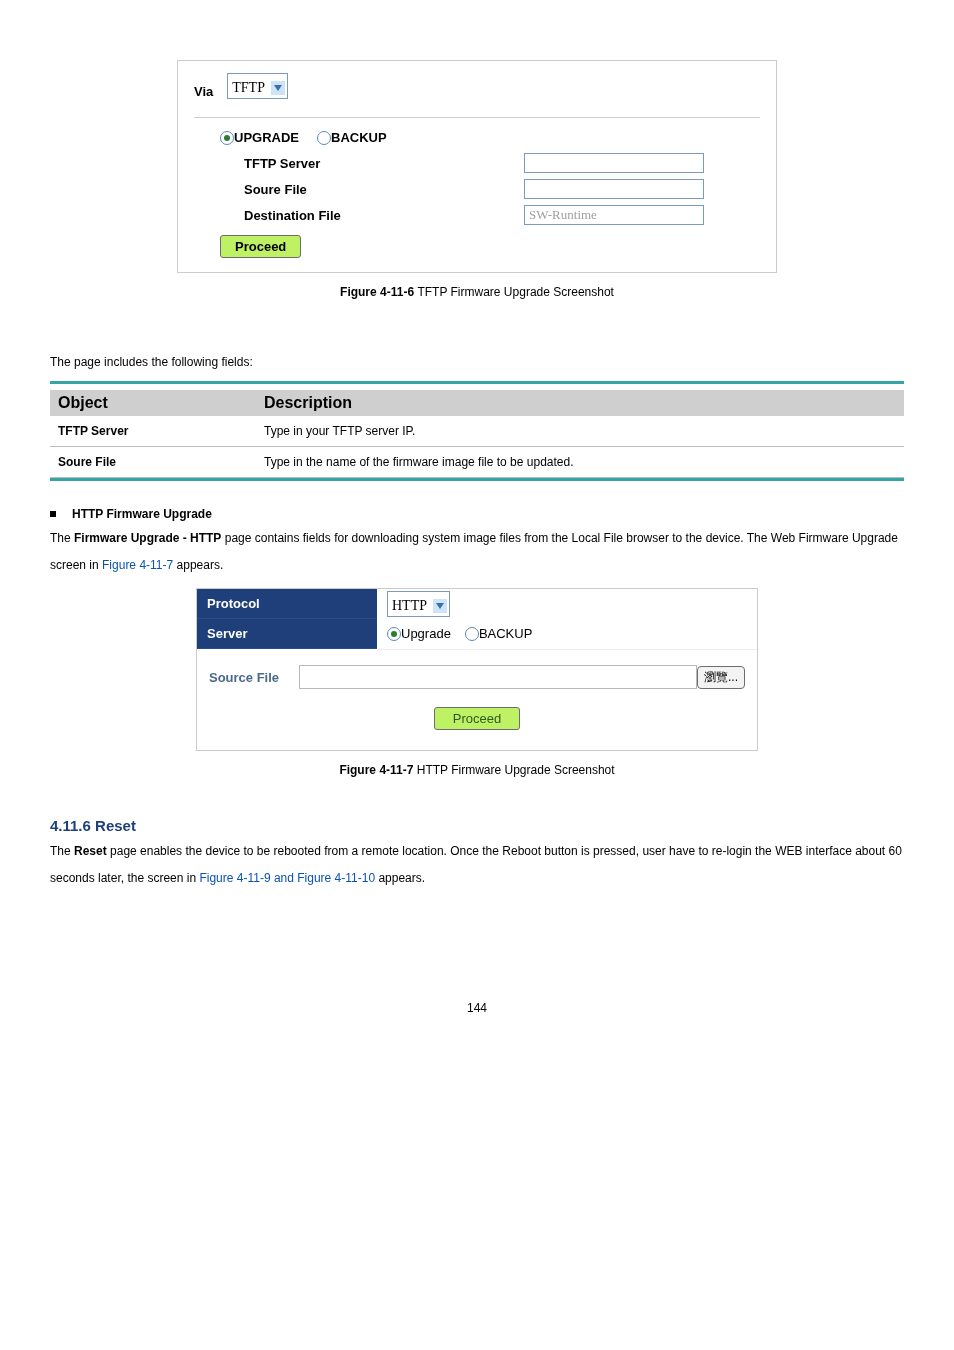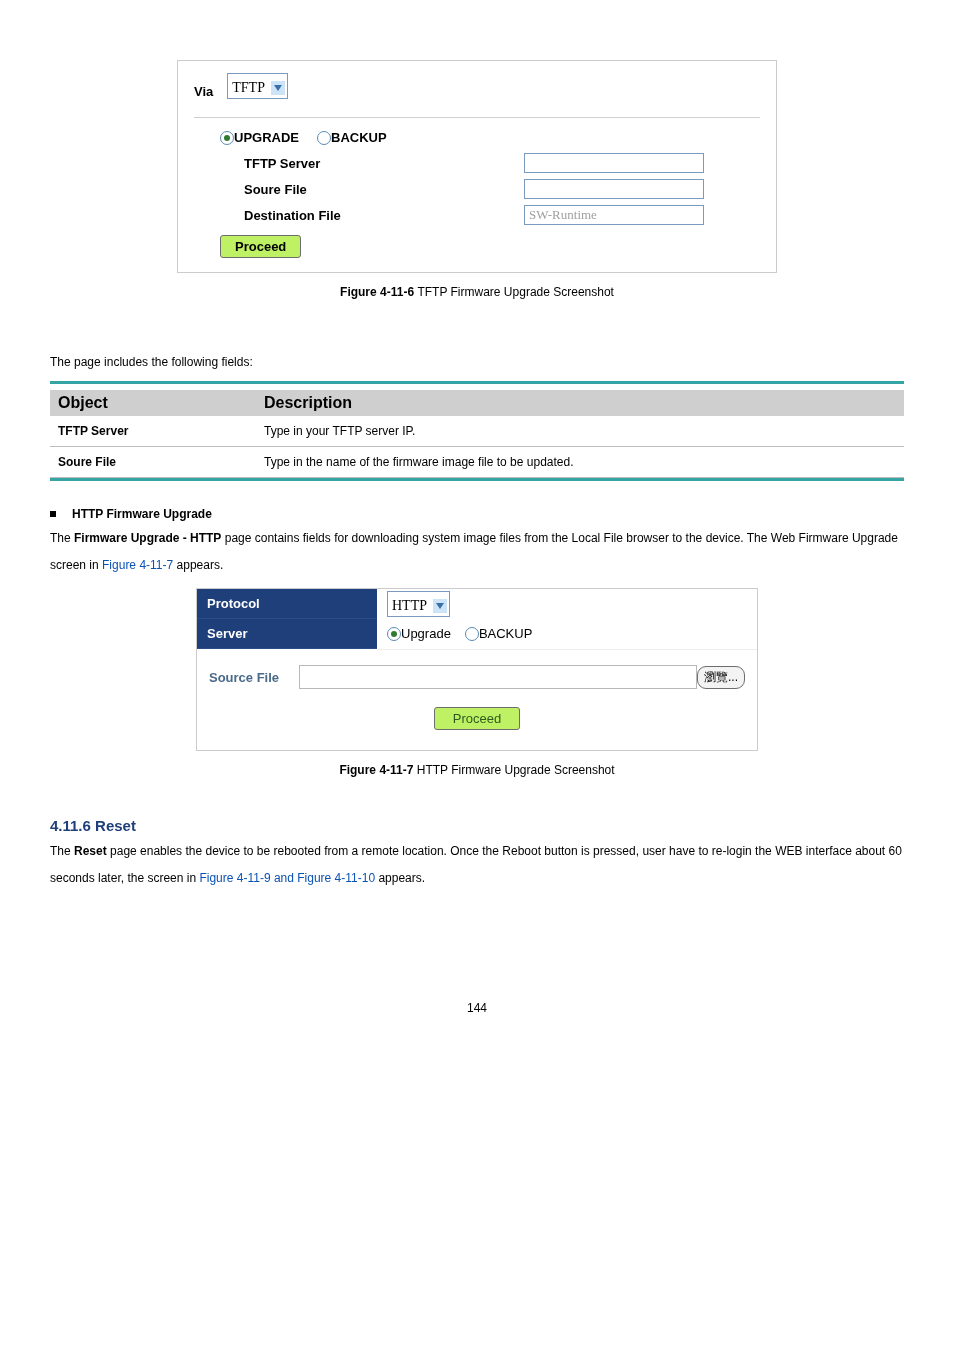--- a/index.html
+++ b/index.html
@@ -223,21 +223,21 @@
     font-weight:bold;color:#4a6a8a;font-size:13px;width:90px;
   }
   .file-field {
     flex:1;
     height:22px;
     border:1px solid #b8b8b8;
     background:#fff;
   }
   .browse-btn {
     border:1px solid #6d6d6d;
-    border-radius:9px;
+    border-radius:4px;
     background:#f3f3f3;
     padding:2px 6px;
     font-size:12px;
   }
   .http-proceed {
     text-align:center;
     padding:18px 0 14px 0;
   }
   .http-proceed .winbtn {
     font-weight:normal;

